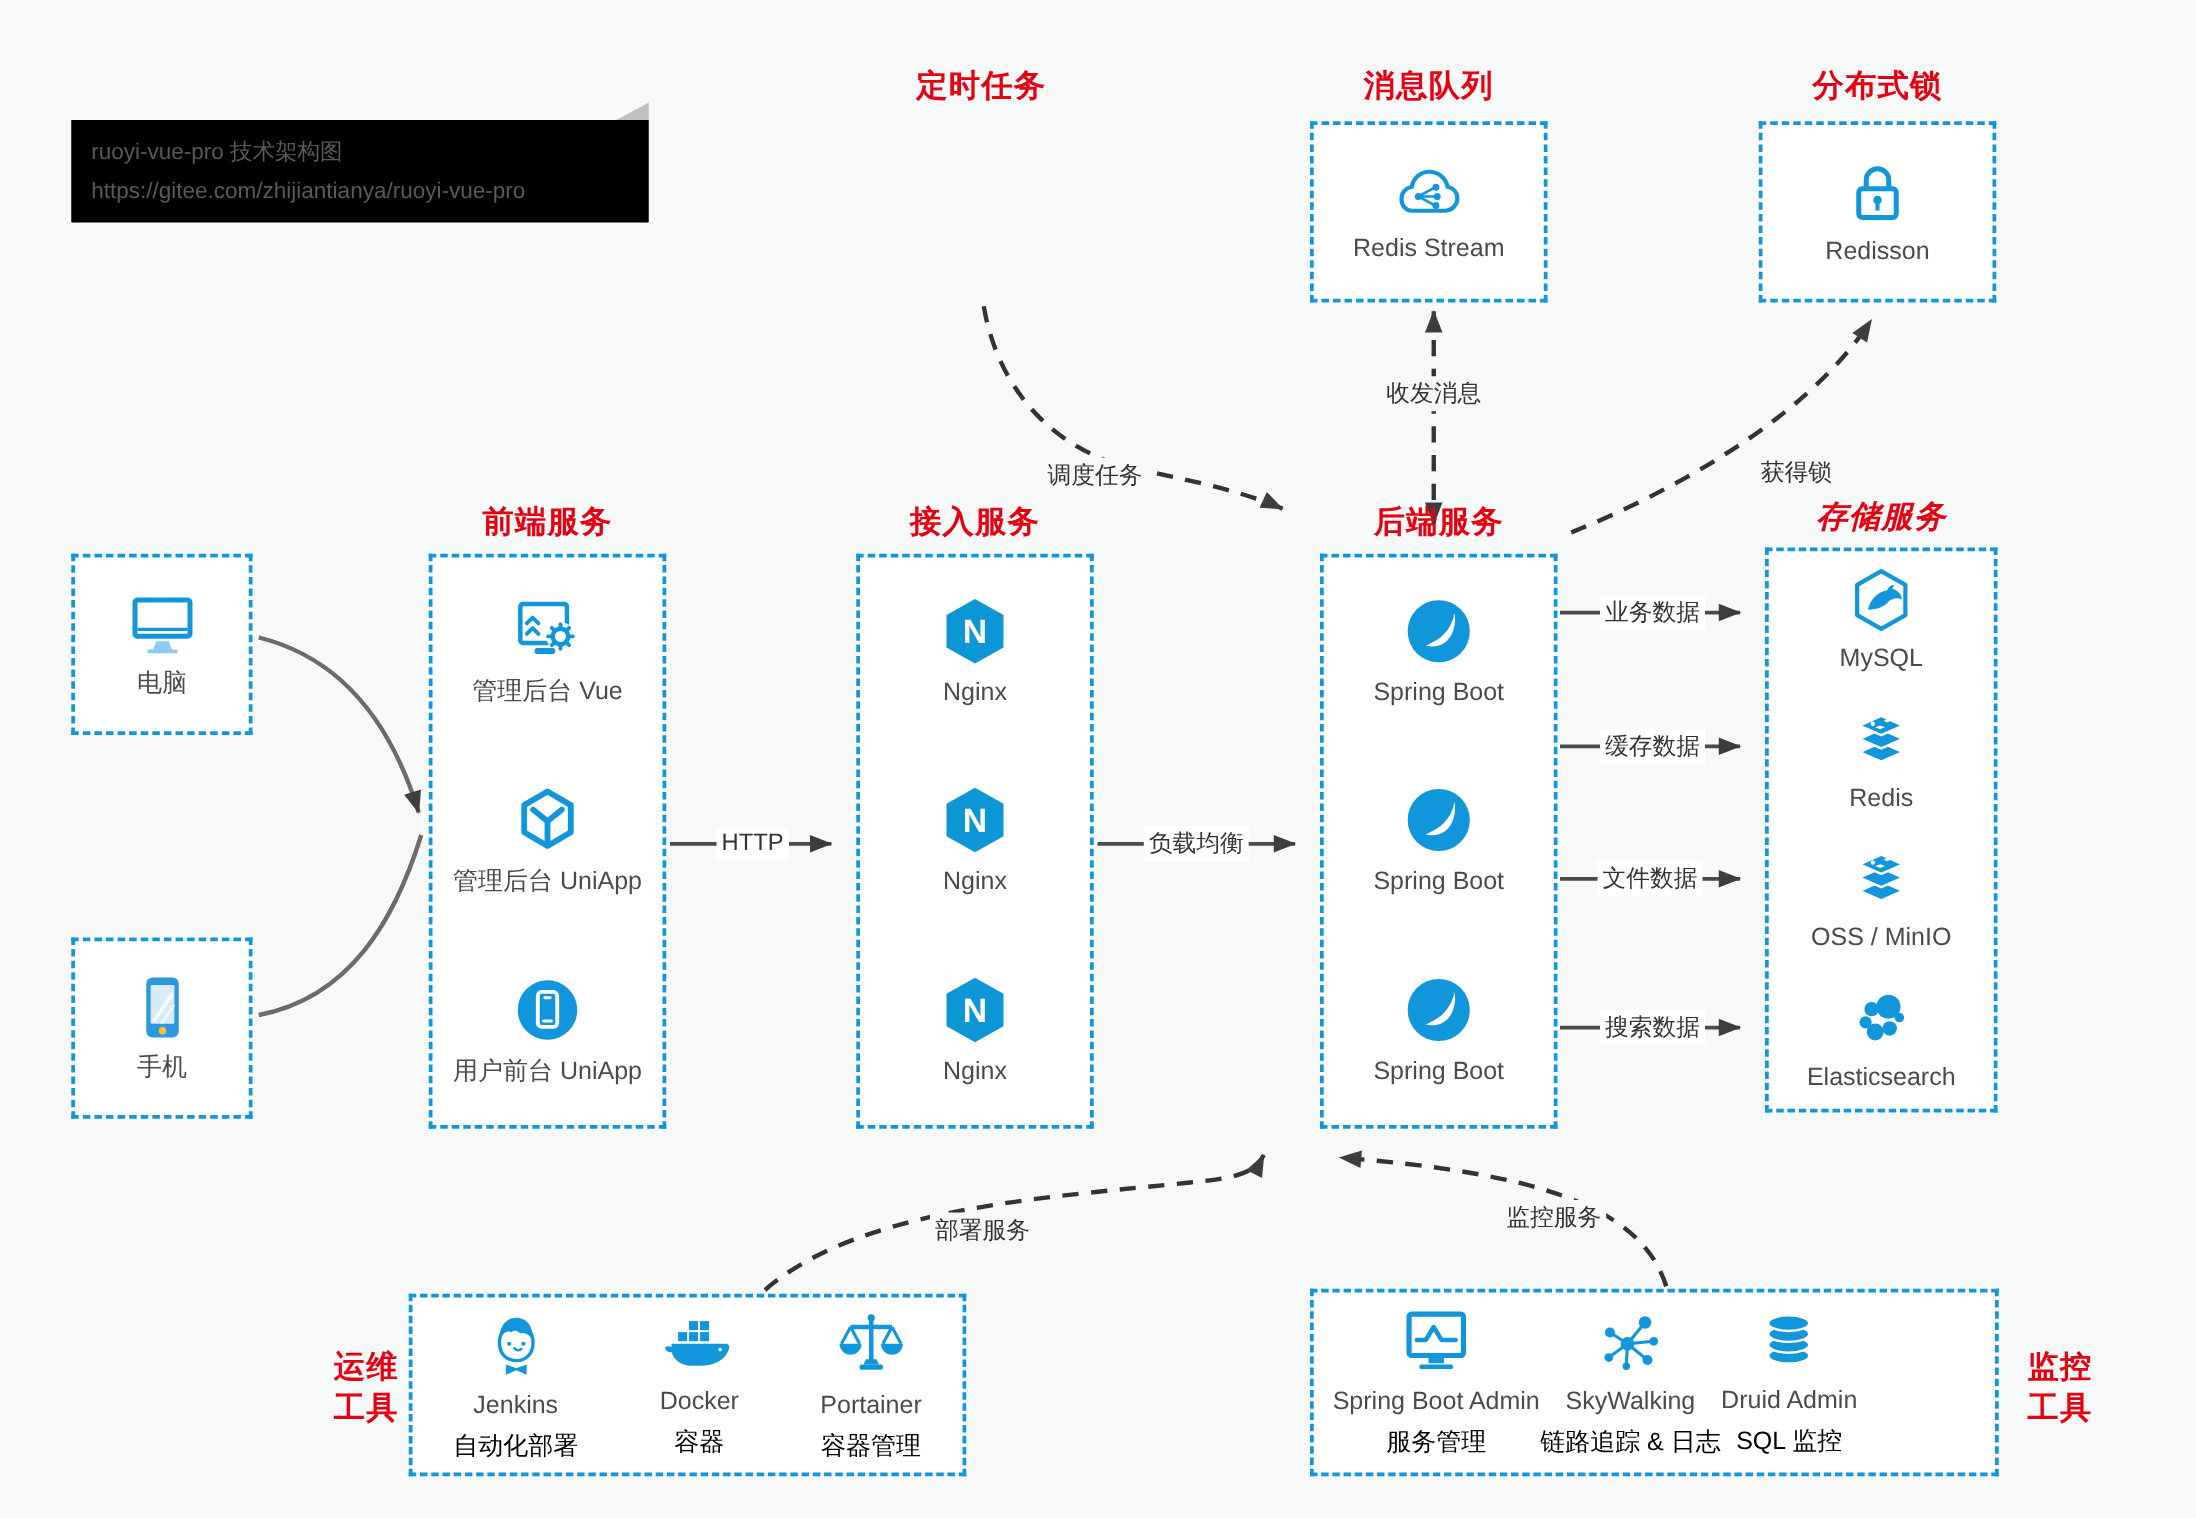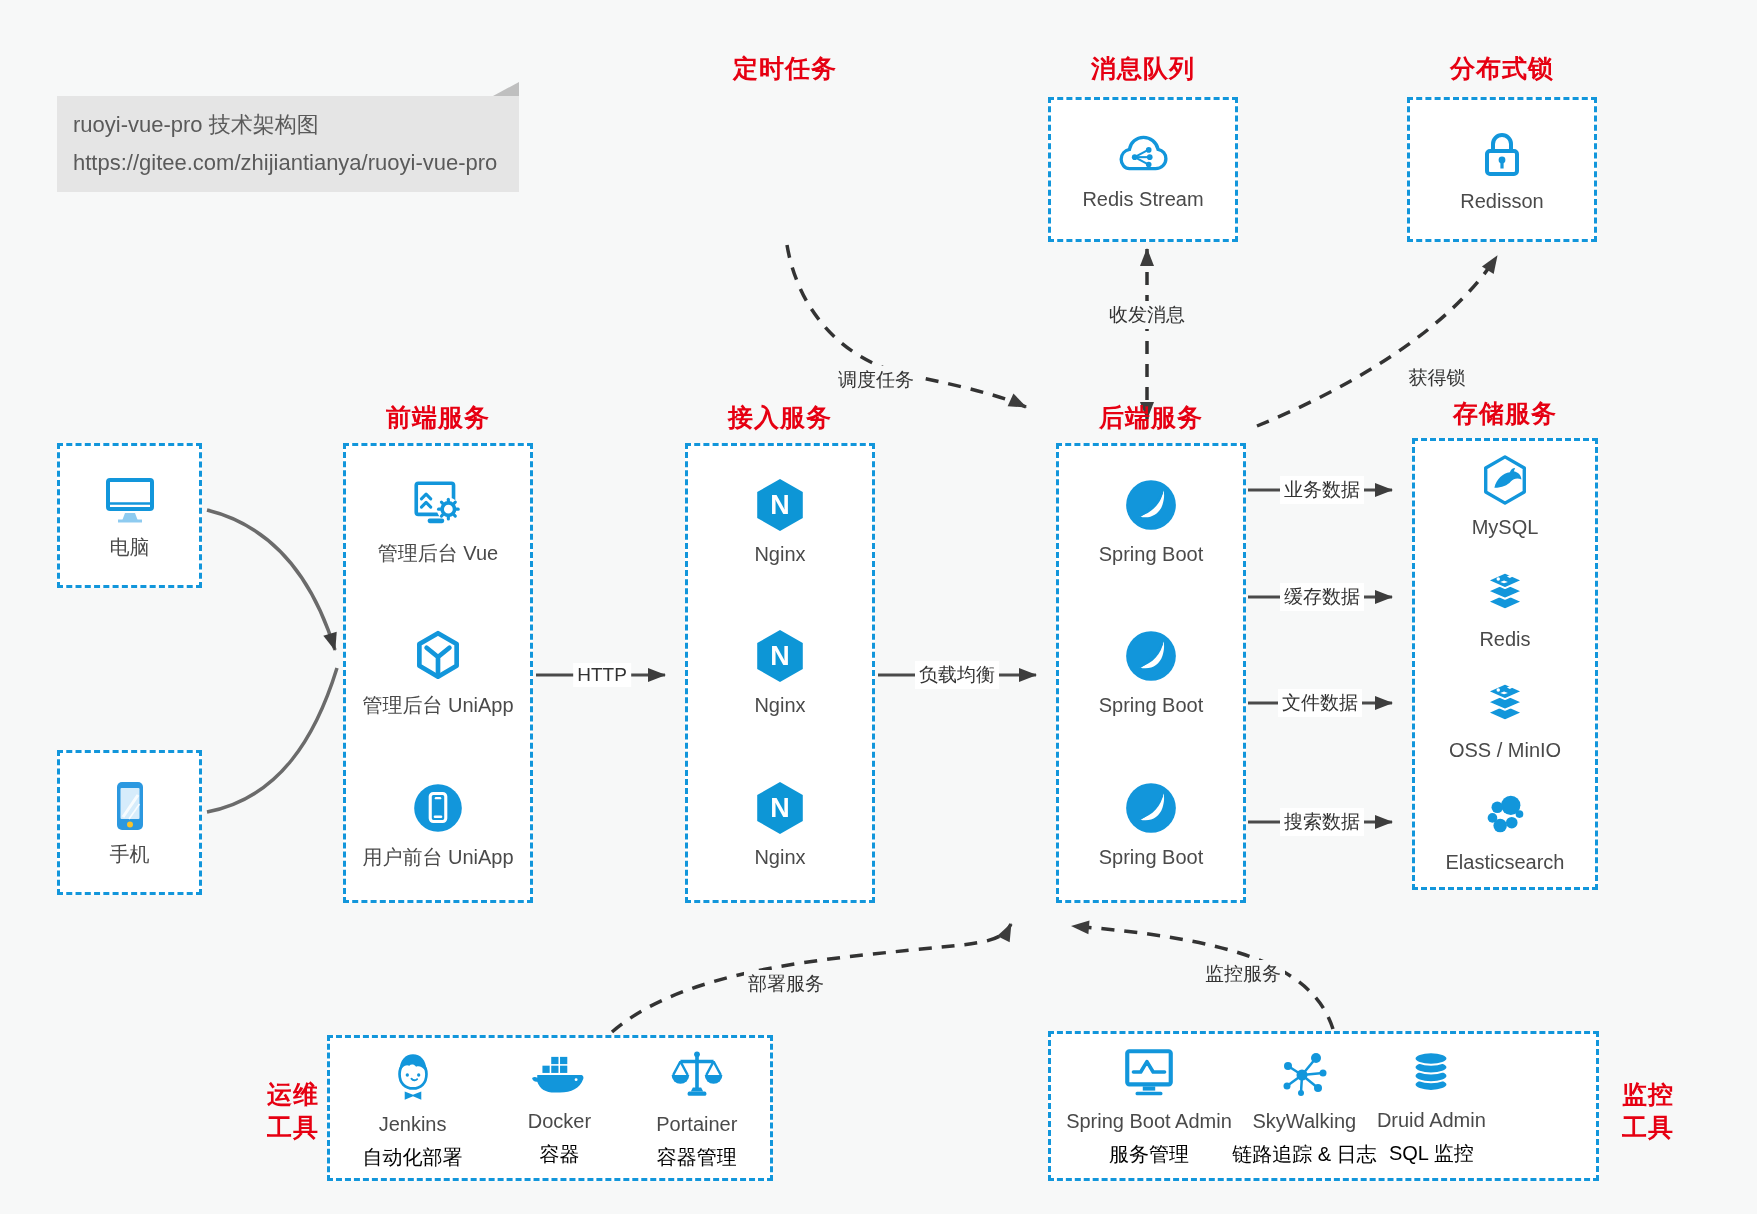--- a/index.html
+++ b/index.html
@@ -1,20 +1,20 @@
 <!DOCTYPE html>
 <html><head>
 <meta charset="utf-8">
 <style>
   html,body{margin:0;padding:0;background:#f7f8f8;font-family:"Liberation Sans","DejaVu Sans",sans-serif;}
   .canvas{position:relative;width:1757px;height:1214px;background:#f7f8f8;overflow:hidden;}
 
   
-  .note{position:absolute;left:57px;top:96px;width:430px;background:#e5e5e5;
-        padding:10px 16px;font-size:22px;line-height:1.72;color:#5a5a5a;}
+  .note{position:absolute;left:57px;top:96px;width:430px;background:#000000;
+        padding:10px 16px;font-size:18px;line-height:1.72;color:#5a5a5a;}
   .note-fold{position:absolute;top:-14px;right:0;width:0;height:0;
         border-left:26px solid transparent;border-bottom:14px solid #bfbfbf;}
 
   
   .dashed-box{position:absolute;background:#fff;border:3px dashed #1296db;box-sizing:border-box;
         display:flex;flex-direction:column;justify-content:space-around;align-items:center;}
   .dashed-box.row{flex-direction:row;}
 
   .item{display:flex;flex-direction:column;align-items:center;gap:7px;}
   .item-label{font-size:20px;color:#4a4a4a;white-space:nowrap;text-align:center;line-height:1.3;}
@@ -71,21 +71,21 @@
     <div>ruoyi-vue-pro 技术架构图</div>
     <div>https://gitee.com/zhijiantianya/ruoyi-vue-pro</div>
   </div>
 
   <div class="group-title" style="left:785px;top:68px;">定时任务</div>
   <div class="group-title" style="left:1143px;top:68px;">消息队列</div>
   <div class="group-title" style="left:1502px;top:68px;">分布式锁</div>
   <div class="group-title" style="left:438px;top:417px;">前端服务</div>
   <div class="group-title" style="left:780px;top:417px;">接入服务</div>
   <div class="group-title" style="left:1151px;top:417px;">后端服务</div>
-  <div class="group-title" style="left:1505px;top:413px;">存储服务</div>
+  <div class="group-title" style="left:1505px;top:413px;font-style:italic;">存储服务</div>
   <div class="group-title two-line" style="left:293px;top:1110px;">
     <div>运维</div>
     <div>工具</div>
   </div>
   <div class="group-title two-line" style="left:1648px;top:1110px;">
     <div>监控</div>
     <div>工具</div>
   </div>
 
 

